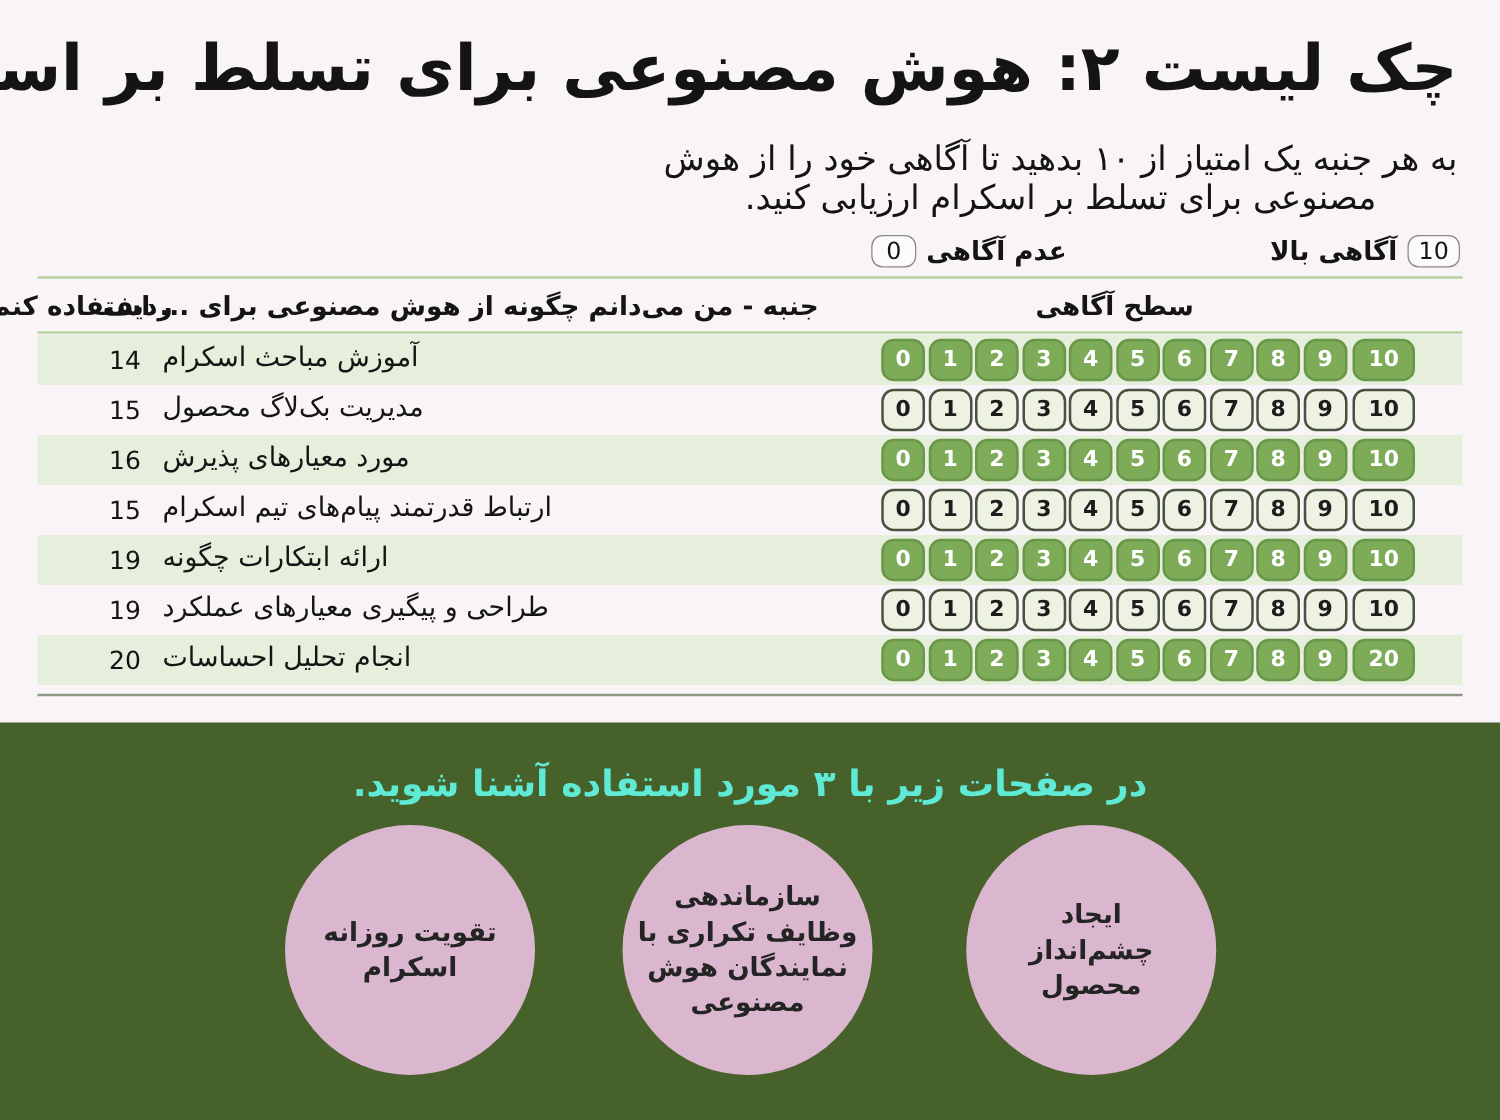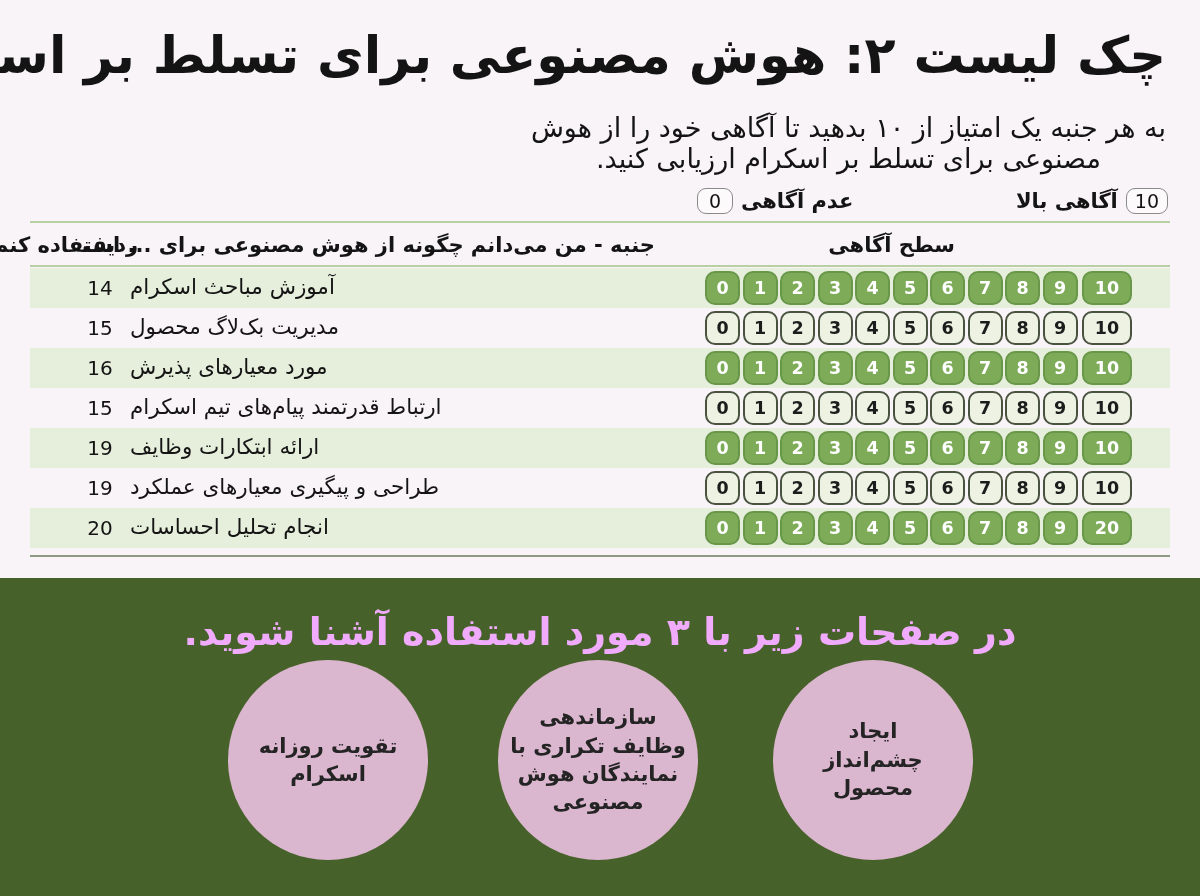--- a/index.html
+++ b/index.html
@@ -32,21 +32,21 @@
   .row-num{position:absolute;left:80px;top:8px;width:40px;text-align:center;font-size:20px;z-index:1;}
   .row-label{position:absolute;left:130px;top:6px;font-size:21.5px;font-weight:normal;white-space:nowrap;z-index:1;}
   .btn-strip{position:absolute;left:705px;top:3px;display:flex;gap:2.5px;z-index:1;}
   .rate-btn{width:31px;height:30px;border-radius:10px;display:flex;align-items:center;justify-content:center;font-size:17.5px;font-weight:bold;}
   .rate-btn:last-child{width:46px;margin-left:2px;}
   .rate-btn.filled{background:#7dab58;border:2px solid #699749;color:#ffffff;}
   .rate-btn.outline{background:#edf2e3;border:2px solid #49523f;color:#1c1c1c;}
 
   
   .bottom{position:absolute;top:578px;left:0;width:1200px;height:318px;background:#47612a;}
-  .bottom-heading{position:absolute;top:32px;left:0;width:100%;text-align:center;color:#f0abfc;font-size:38px;font-weight:bold;}
+  .bottom-heading{position:absolute;top:32px;left:0;width:100%;text-align:center;color:#5eead4;font-size:29px;font-weight:bold;}
   .circle{position:absolute;top:82px;width:200px;height:200px;border-radius:50%;background:#dbb6cf;display:flex;align-items:center;justify-content:center;text-align:center;color:#242424;font-size:21px;font-weight:bold;line-height:1.35;}
   .circle .ctext{display:block;}
   .circle1{left:228px;}
   .circle2{left:498px;}
   .circle3{left:773px;}
   .circle1 .ctext{width:140px;}
   .circle2 .ctext{width:180px;}
   .circle3 .ctext{width:120px;}
 </style>
 </head>
@@ -145,21 +145,21 @@
           <span class="rate-btn outline">5</span>
           <span class="rate-btn outline">6</span>
           <span class="rate-btn outline">7</span>
           <span class="rate-btn outline">8</span>
           <span class="rate-btn outline">9</span>
           <span class="rate-btn outline">10</span>
         </div>
       </div>
       <div class="trow shaded">
         <span class="row-num">19</span>
-        <span class="row-label" dir="rtl">ارائه ابتکارات وظایف</span>
+        <span class="row-label" dir="rtl">ارائه ابتکارات چگونه</span>
         <div class="btn-strip">
           <span class="rate-btn filled">0</span>
           <span class="rate-btn filled">1</span>
           <span class="rate-btn filled">2</span>
           <span class="rate-btn filled">3</span>
           <span class="rate-btn filled">4</span>
           <span class="rate-btn filled">5</span>
           <span class="rate-btn filled">6</span>
           <span class="rate-btn filled">7</span>
           <span class="rate-btn filled">8</span>

